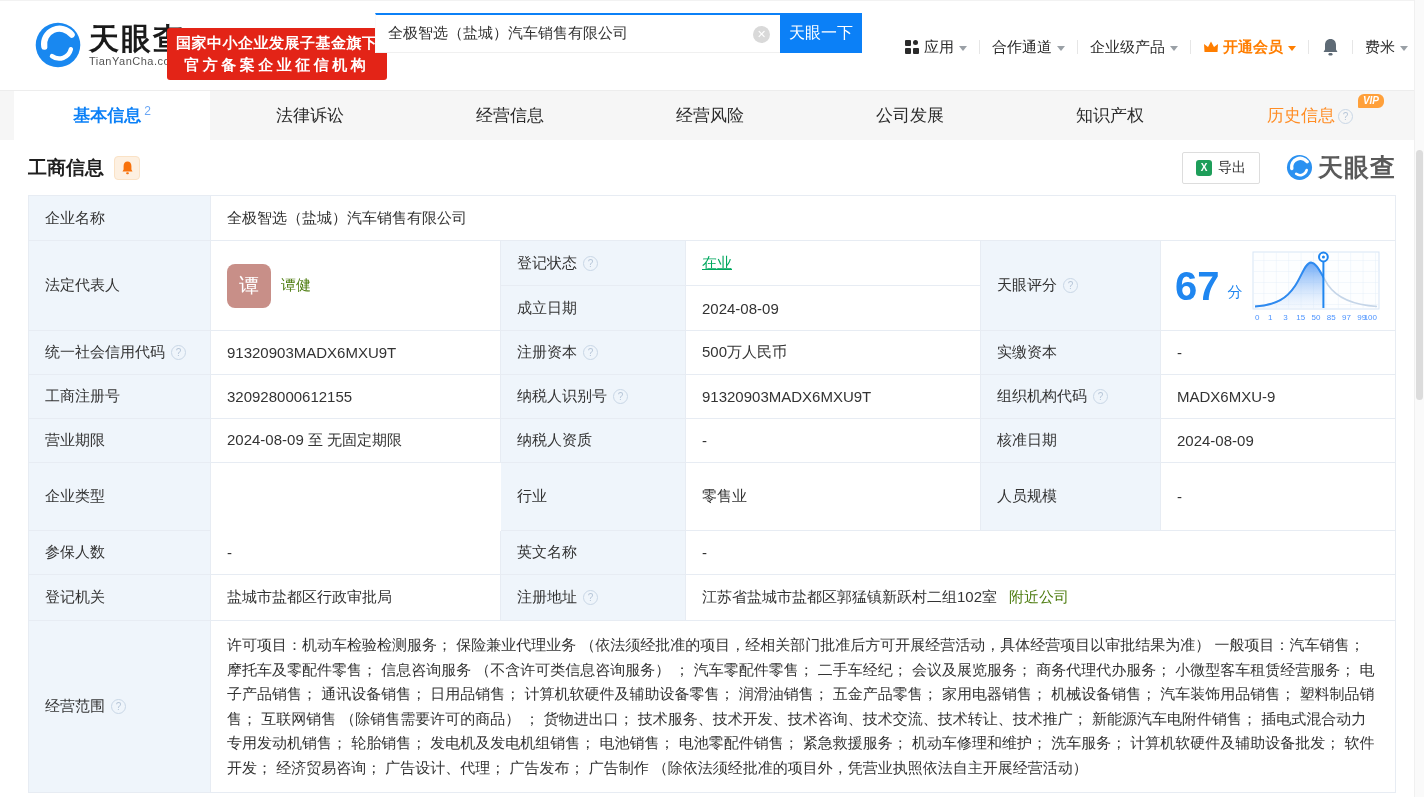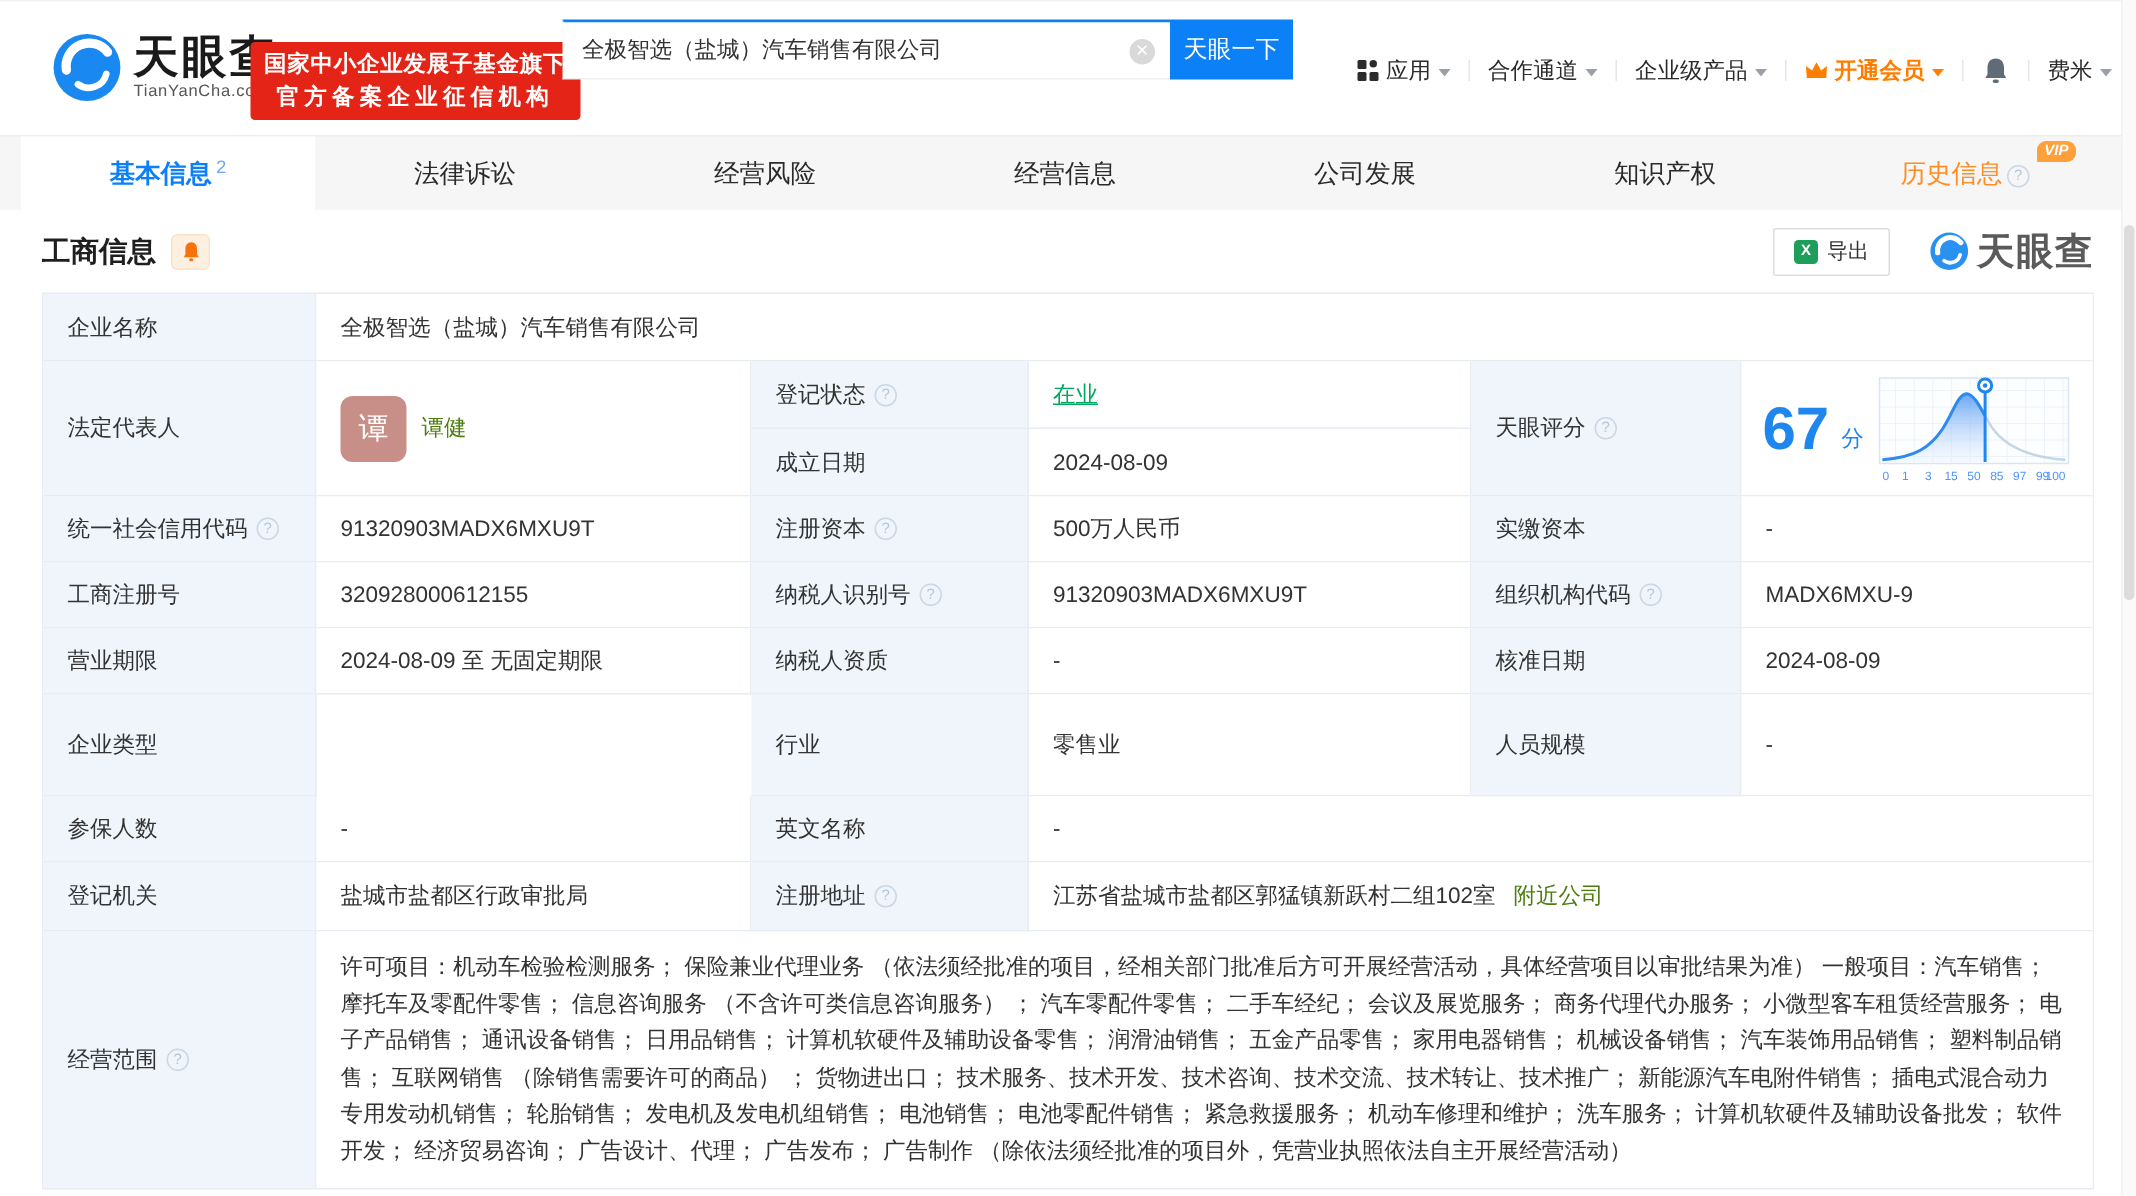--- a/index.html
+++ b/index.html
@@ -165,22 +165,22 @@
       <span class="caret"></span>
     </span>
   </div>
 </div>
 
 <div class="tabbar">
   <div class="tab active">
     <span>基本信息</span><span class="count">2</span>
   </div>
   <div class="tab">法律诉讼</div>
+  <div class="tab">经营信息</div>
   <div class="tab">经营风险</div>
-  <div class="tab">经营信息</div>
   <div class="tab">公司发展</div>
   <div class="tab">知识产权</div>
   <div class="tab history">
     <span class="vip-badge">VIP</span>
     <span>历史信息</span><span class="help">?</span>
   </div>
 </div>
 
 <div class="sechead">
   <span class="sectitle">工商信息</span>

